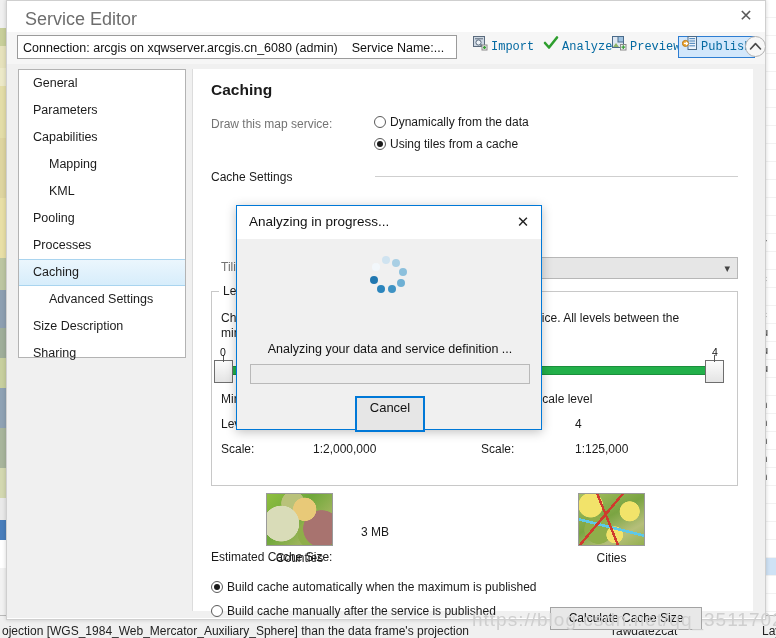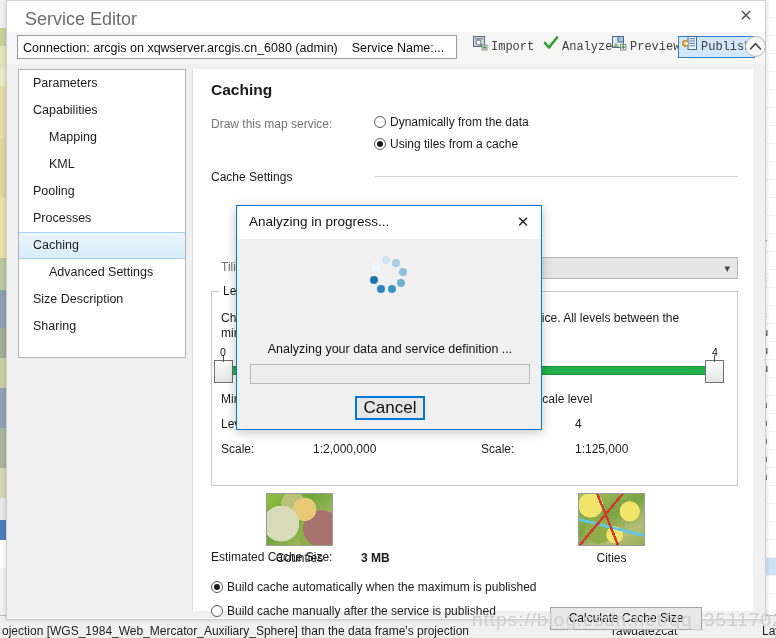--- a/index.html
+++ b/index.html
@@ -77,21 +77,21 @@
   }
   #conn-box{
     position:absolute;left:10px;top:3px;width:440px;height:24px;
     background:#ffffff;border:1px solid #9b9b9b;
     font-size:12.5px;color:#111;line-height:24px;overflow:hidden;
     white-space:nowrap;padding-left:5px;box-sizing:border-box;
   }
   #conn-box .svc{margin-left:14px;}
   .tb-btn{
     position:absolute;top:4px;height:22px;line-height:22px;
-    font-family:"Liberation Mono", monospace;font-size:12px;color:#404040;
+    font-family:"Liberation Mono", monospace;font-size:12px;color:#0369a1;
     display:flex;align-items:center;gap:3px;padding:0 3px;
     box-sizing:border-box;
   }
   #btn-import{left:462px;}
   #btn-analyze{left:533px;}
   #btn-preview{left:601px;}
   #btn-publish{left:671px;border:1px solid #2d7dd2;background:#d2e7fb;}
   #btn-collapse{
     position:absolute;left:737px;top:3px;width:23px;height:23px;
   }
@@ -226,23 +226,23 @@
   .sp-dot{position:absolute;width:8px;height:8px;border-radius:50%;}
   #modal-msg{
     position:absolute;left:0;top:136px;width:306px;text-align:center;
     font-size:12.5px;color:#111;
   }
   #modal-progress{
     position:absolute;left:13px;top:158px;width:280px;height:20px;
     background:#ededed;border:1px solid #b9b9b9;box-sizing:border-box;
   }
   #modal-cancel{
-    position:absolute;left:118px;top:190px;width:70px;height:24px;
+    position:absolute;left:118px;top:190px;width:70px;height:36px;
     background:#e6e6e6;border:2px solid #0078d7;box-sizing:border-box;
-    text-align:center;line-height:20px;font-size:17px;color:#111;
+    text-align:center;line-height:20px;font-size:13px;color:#111;
   }
 
   
   #watermark{
     position:absolute;left:472px;top:609px;font-family:Liberation Sans, sans-serif;
     font-size:19px;color:#cfcfcf;letter-spacing:1px;white-space:nowrap;
     pointer-events:none;
   }
 </style>
 </head>
@@ -363,20 +363,21 @@
       <svg width="23" height="23" viewBox="0 0 23 23">
         <circle cx="11.5" cy="11.5" r="10" fill="#f7f7f7" stroke="#b0b0b0"></circle>
         <path d="M6.5 14 L11.5 8.6 L16.5 14" stroke="#4a4a4a" stroke-width="1.6" fill="none" stroke-linecap="round" stroke-linejoin="round"></path>
       </svg>
     </div>
   </div>
 
   <div id="editor-body">
 
     <div id="nav-panel">
+      <div class="nav-item">General</div>
       <div class="nav-item">Parameters</div>
       <div class="nav-item">Capabilities</div>
       <div class="nav-item indent">Mapping</div>
       <div class="nav-item indent">KML</div>
       <div class="nav-item">Pooling</div>
       <div class="nav-item">Processes</div>
       <div class="nav-item active">Caching</div>
       <div class="nav-item indent">Advanced Settings</div>
       <div class="nav-item">Size Description</div>
       <div class="nav-item">Sharing</div>
@@ -430,21 +431,21 @@
       <div class="thumb-card" style="left:73px;top:424px;">
         <div class="thumb-img" id="map-counties"></div>
         <div class="thumb-caption">Counties</div>
       </div>
       <div class="thumb-card" style="left:385px;top:424px;">
         <div class="thumb-img" id="map-cities"></div>
         <div class="thumb-caption">Cities</div>
       </div>
 
       <div class="stat-label" style="left:18px;top:481px;">Estimated Cache Size:</div>
-      <div class="stat-value" style="left:168px;top:482px;font-weight:bold;">3 MB</div>
+      <div class="stat-value" style="left:168px;top:456px;">3 MB</div>
       <div id="calc-btn">Calculate Cache Size</div>
 
       <div class="radio-row" style="left:18px;top:511px;">
         <span class="radio on"></span><span class="lbl">Build cache automatically when the maximum is published</span>
       </div>
       <div class="radio-row" style="left:18px;top:535px;">
         <span class="radio"></span><span class="lbl">Build cache manually after the service is published</span>
       </div>
 
     </div>

